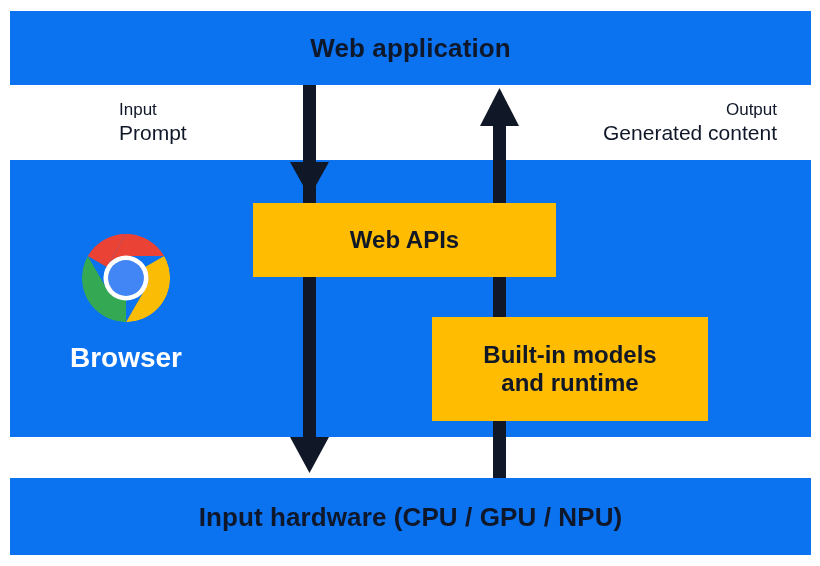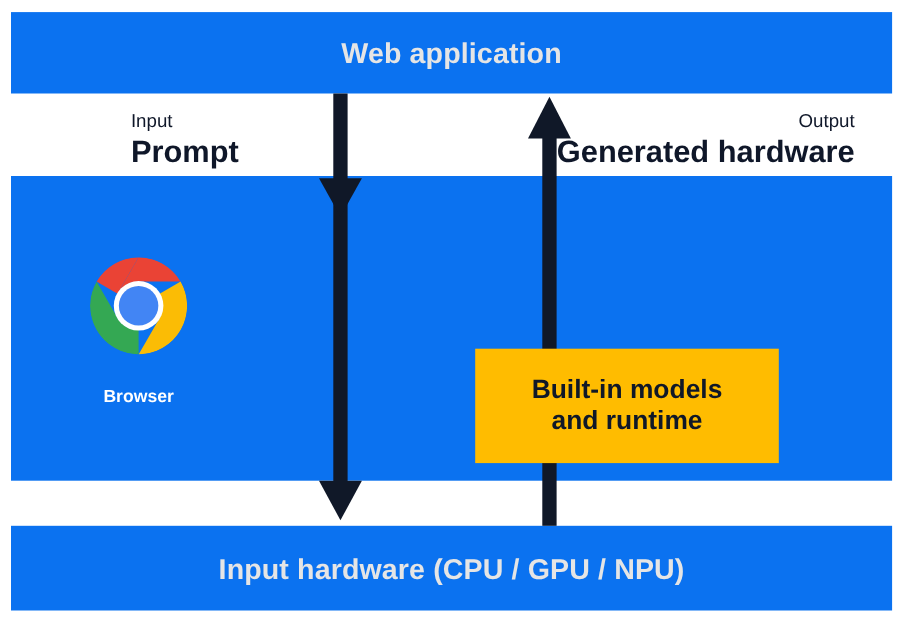--- a/index.html
+++ b/index.html
@@ -36,21 +36,21 @@
   #band-local-hardware {
     top: 478px;
     height: 77px;
   }
 
   .band-title {
     position: absolute;
     left: 0;
     right: 0;
     text-align: center;
-    color: #e5e5e5;
+    color: #0f172a;
     font-weight: bold;
     font-size: 26px;
     letter-spacing: 0.1px;
     white-space: nowrap;
   }
   #band-web-application .band-title { top: 22px; }
   #band-local-hardware .band-title { top: 24px; }
 
   
   .arrow-layer {
@@ -97,22 +97,22 @@
     white-space: nowrap;
   }
   .caption .caption-kind {
     display: block;
     font-size: 17px;
     font-weight: normal;
     line-height: 1.25;
   }
   .caption .caption-value {
     display: block;
-    font-size: 28px;
-    font-weight: bold;
+    font-size: 21px;
+    font-weight: normal;
     line-height: 1.25;
   }
   #caption-input {
     left: 119px;
     top: 99px;
     text-align: left;
   }
   #caption-output {
     right: 43px;
     top: 99px;
@@ -127,23 +127,23 @@
     top: 232px;
     width: 92px;
     text-align: center;
   }
   #chrome-icon {
     width: 92px;
     height: 92px;
     display: block;
   }
   #browser-label {
-    margin-top: 28px;
+    margin-top: 18px;
     color: #ffffff;
-    font-size: 16px;
+    font-size: 28px;
     font-weight: bold;
     white-space: nowrap;
     margin-left: -20px;
     width: 132px;
     text-align: center;
   }
 </style>
 </head>
 <body>
 
@@ -173,23 +173,26 @@
     </g>
   </svg>
 
   <div class="caption" id="caption-input">
     <span class="caption-kind">Input</span>
     <span class="caption-value">Prompt</span>
   </div>
 
   <div class="caption" id="caption-output">
     <span class="caption-kind">Output</span>
-    <span class="caption-value">Generated hardware</span>
-  </div>
-
+    <span class="caption-value">Generated content</span>
+  </div>
+
+  <div class="box" id="box-web-apis">
+    <span class="box-label">Web APIs</span>
+  </div>
 
   <div class="box" id="box-builtin-models">
     <span class="box-label">Built-in models
 and runtime</span>
   </div>
 
   <div id="browser-group">
     <svg id="chrome-icon" viewBox="0 0 100 100">
       <defs>
         <clipPath id="clip-disc">

